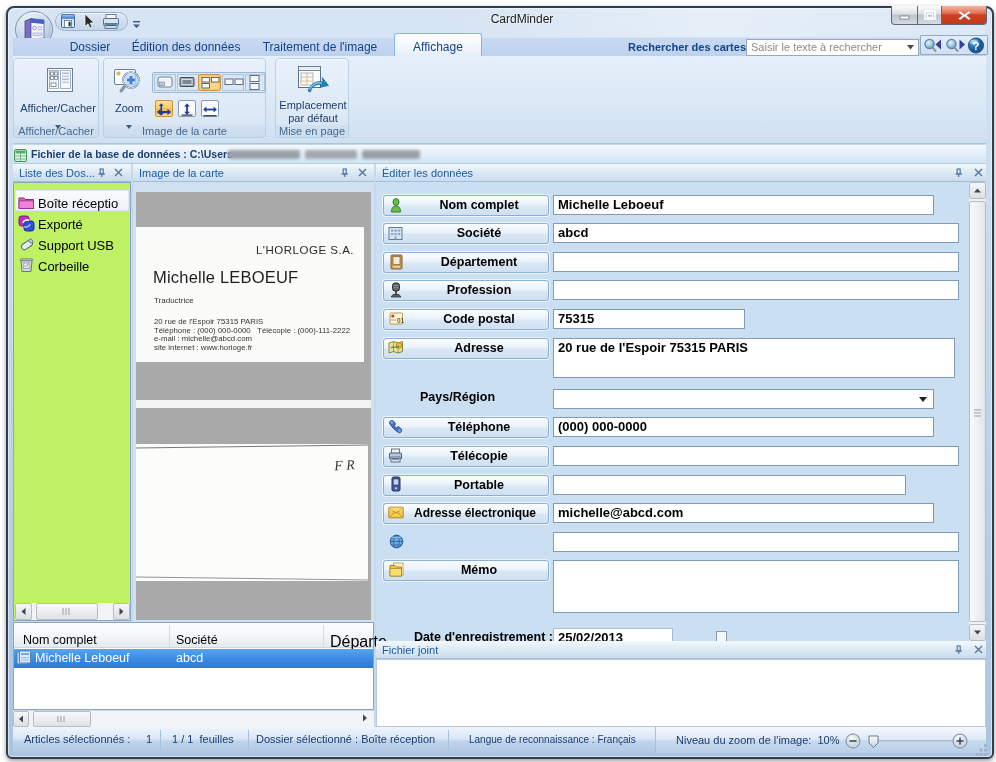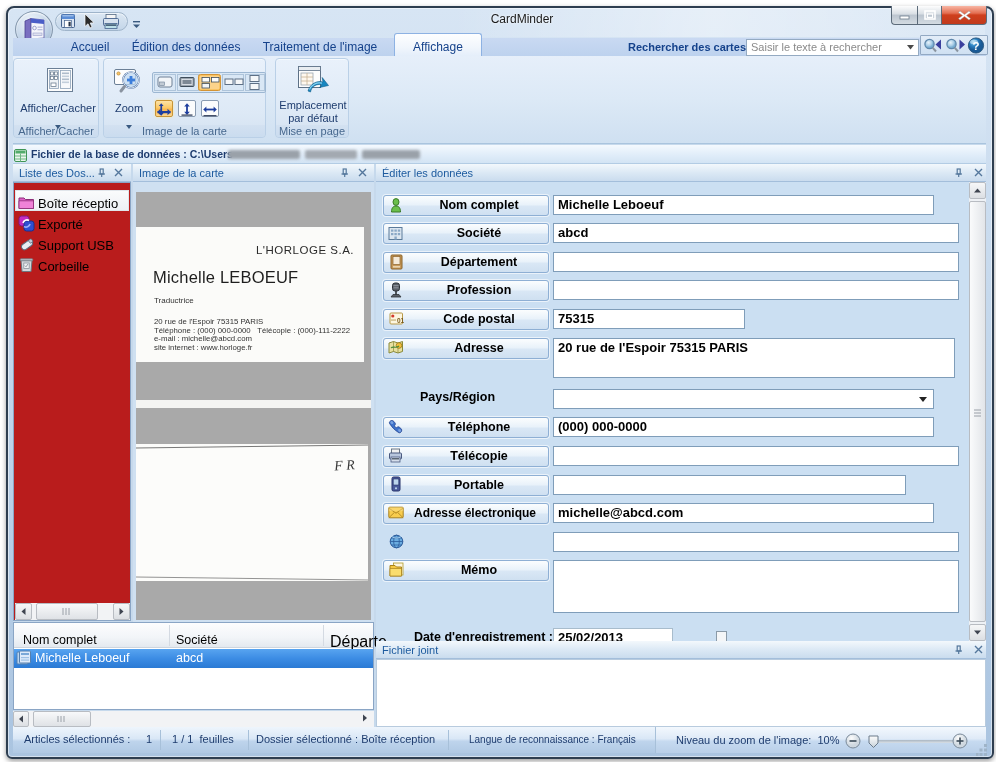--- a/index.html
+++ b/index.html
@@ -25,21 +25,21 @@
 .tab.active{top:2px;height:23px;line-height:27px;background:linear-gradient(180deg,#fdfeff, #f1f6fc 60%, #e4eefa);border:1px solid #8db2e3;border-bottom:none;border-radius:3px 3px 0 0;color:#15428b}
 
 #ribbon{position:absolute;left:13px;top:56px;width:973px;height:88px;background:linear-gradient(180deg,#e6effa 0%,#dce9f6 50%,#cfe0f1 100%);border-bottom:1px solid #a9c4de}
 .group{position:absolute;top:2px;height:80px;border:1px solid #bad0e7;border-radius:4px;background:linear-gradient(180deg,#e9f1fb 0%,#dde9f6 70%,#d4e2f1 100%);box-shadow:inset 0 1px 0 #f5f9fd}
 .glabel{position:absolute;left:0;bottom:0;width:100%;height:12px;font-size:11px;color:#47688e;text-align:center;line-height:12px;background:linear-gradient(180deg,#d3e1f1,#cadcef);border-radius:0 0 4px 4px}
 .bigbtn{position:absolute;font-size:11px;color:#1e3c6e;text-align:center}
 
 #filebar{position:absolute;left:13px;top:145px;width:973px;height:19px;background:linear-gradient(180deg,#f4f9fe 0%,#e2eefa 50%,#d3e4f4 100%);border-bottom:1px solid #b3cce4;font-size:10.5px;font-weight:bold;color:#1e3c6e;line-height:19px}
 
 .phead{position:absolute;height:18px;background:linear-gradient(180deg,#f3f8fc 0%,#dcE9f5 50%,#cadcee 100%);border-bottom:1px solid #a3bedb;font-size:11px;color:#1c5a9e;line-height:18px}
-.panelbody{position:absolute;background:#b91c1c;border:1px solid #8aa5c5}
+.panelbody{position:absolute;background:#bef264;border:1px solid #8aa5c5}
 
 .fbtn{position:absolute;left:7px;width:166px;height:21px;border:1px solid #8eafd4;border-radius:3px;background:linear-gradient(180deg,#fbfdfe 0%,#e9f2fa 45%,#d9e7f5 55%,#cfe0f1 100%);font-size:12.5px;font-weight:bold;color:#000;text-align:center;line-height:19px;box-shadow:0 0 0 1px rgba(255,255,255,.6);padding-left:26px}
 .finput{position:absolute;left:177px;height:20px;background:#fff;border:1px solid #7f9db9;font-size:13px;font-weight:bold;color:#000;line-height:18px;padding-left:4px}
 
 #status{position:absolute;left:13px;top:727px;width:973px;height:26px;background:linear-gradient(180deg,#eef5fc 0%,#d9e7f6 45%,#bed4ec 55%,#b0c9e4 100%);font-size:11.5px;color:#1e3c6e;line-height:25px}
 .ssep{position:absolute;top:3px;height:20px;width:1px;background:#a7c0d9}
 </style></head>
 <body>
 <div id="page">
   <div id="win"></div>
@@ -95,21 +95,21 @@
       <rect x="44" y="9.5" width="12" height="5" fill="#bde0e8" stroke="#44618c" stroke-width="0.8"></rect>
       <rect x="44.8" y="10.4" width="10.4" height="1.4" fill="#2e4761"></rect>
     </svg>
   </div>
   <div class="abs" style="left:132px;top:15px"><svg width="9" height="8">
         <rect x="1" y="0" width="7" height="1.4" fill="#3a5a80"></rect>
         <path d="M1 3.4 L8 3.4 L4.5 7 Z" fill="#3a5a80"></path>
       </svg></div>
   <div id="tabstrip"></div>
   <div id="tabrow">
-    <div class="tab" style="left:42px;width:70px">Accueil</div>
+    <div class="tab" style="left:42px;width:70px">Dossier</div>
     <div class="tab" style="left:110px;width:126px">Édition des données</div>
     <div class="tab" style="left:244px;width:126px">Traitement de l'image</div>
     <div class="tab active" style="left:381px;width:88px">Affichage</div>
     <div class="abs" style="left:615px;top:10px;font-size:11px;font-weight:bold;color:#15428b">Rechercher des cartes :</div>
     <div class="abs" style="left:733px;top:8px;width:173px;height:17px;background:#fff;border:1px solid #94aac2;font-size:11px;color:#8a8a8a;line-height:15px;padding-left:4px">Saisir le texte à rechercher
       <svg style="position:absolute;right:3px;top:5px" width="8" height="6">
           <path d="M0 0 L7 0 L3.5 4.5 Z" fill="#4a4a4a"></path>
         </svg>
     </div>
     <div class="abs" style="left:907px;top:4px;width:68px;height:20px;border:1px solid #93a9c3;background:linear-gradient(180deg,#e3edf8,#cfe0f2);border-radius:1px"></div>

